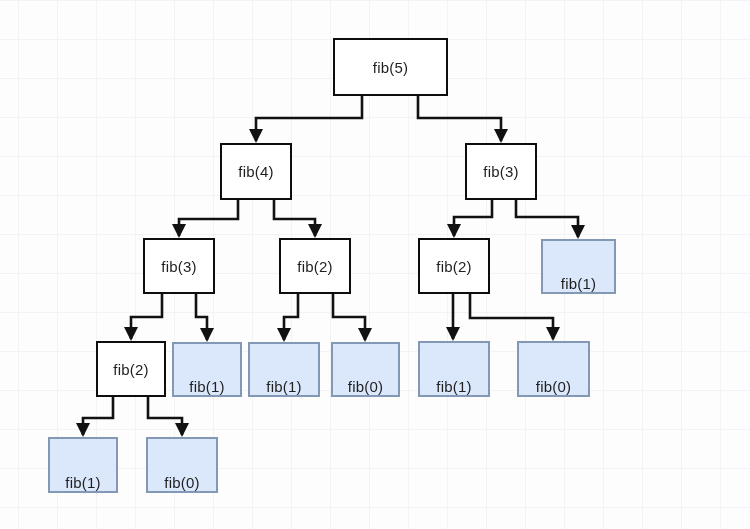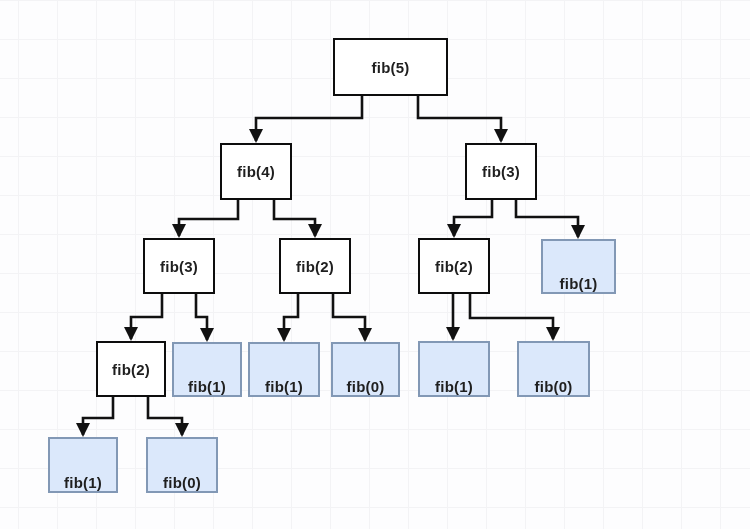--- a/index.html
+++ b/index.html
@@ -32,21 +32,20 @@
   .node {
     position: absolute;
     box-sizing: border-box;
     display: flex;
     align-items: center;
     justify-content: center;
     font-size: 15px;
     color: #1f1f1f;
     letter-spacing: 0.2px;
     user-select: none;
-    font-weight: bold;
   }
   .node.call {
     background: #ffffff;
     border: 2px solid #0d0d0d;
   }
   .node.base {
     background: #dbe8fb;
     border: 2px solid #8298b5;
     align-items: flex-end;
   }

